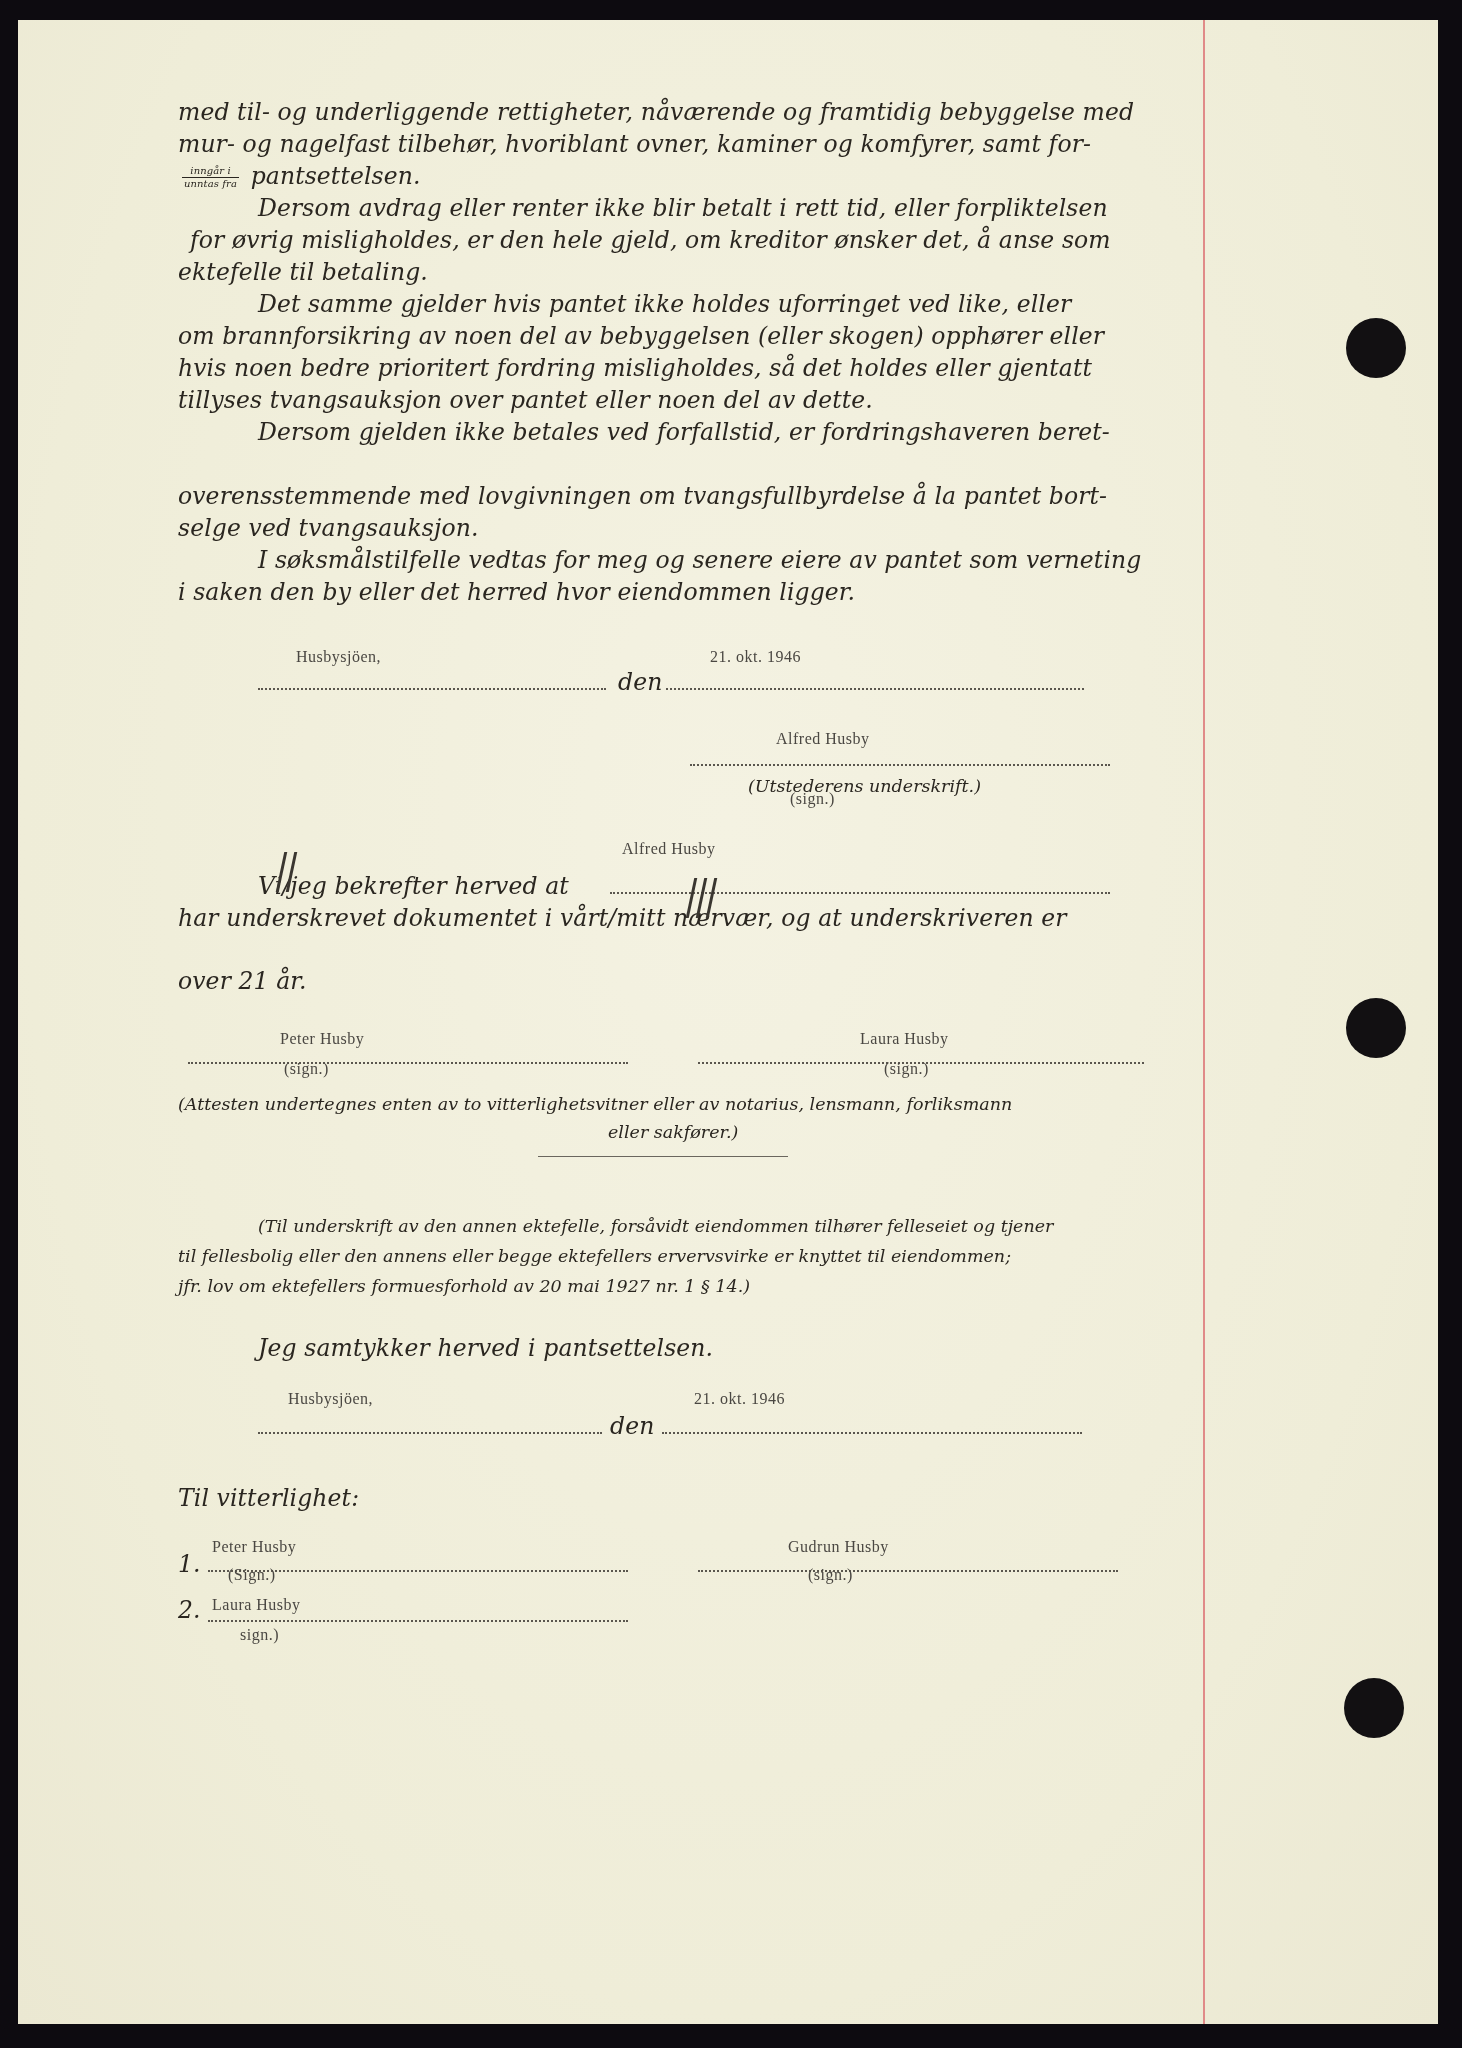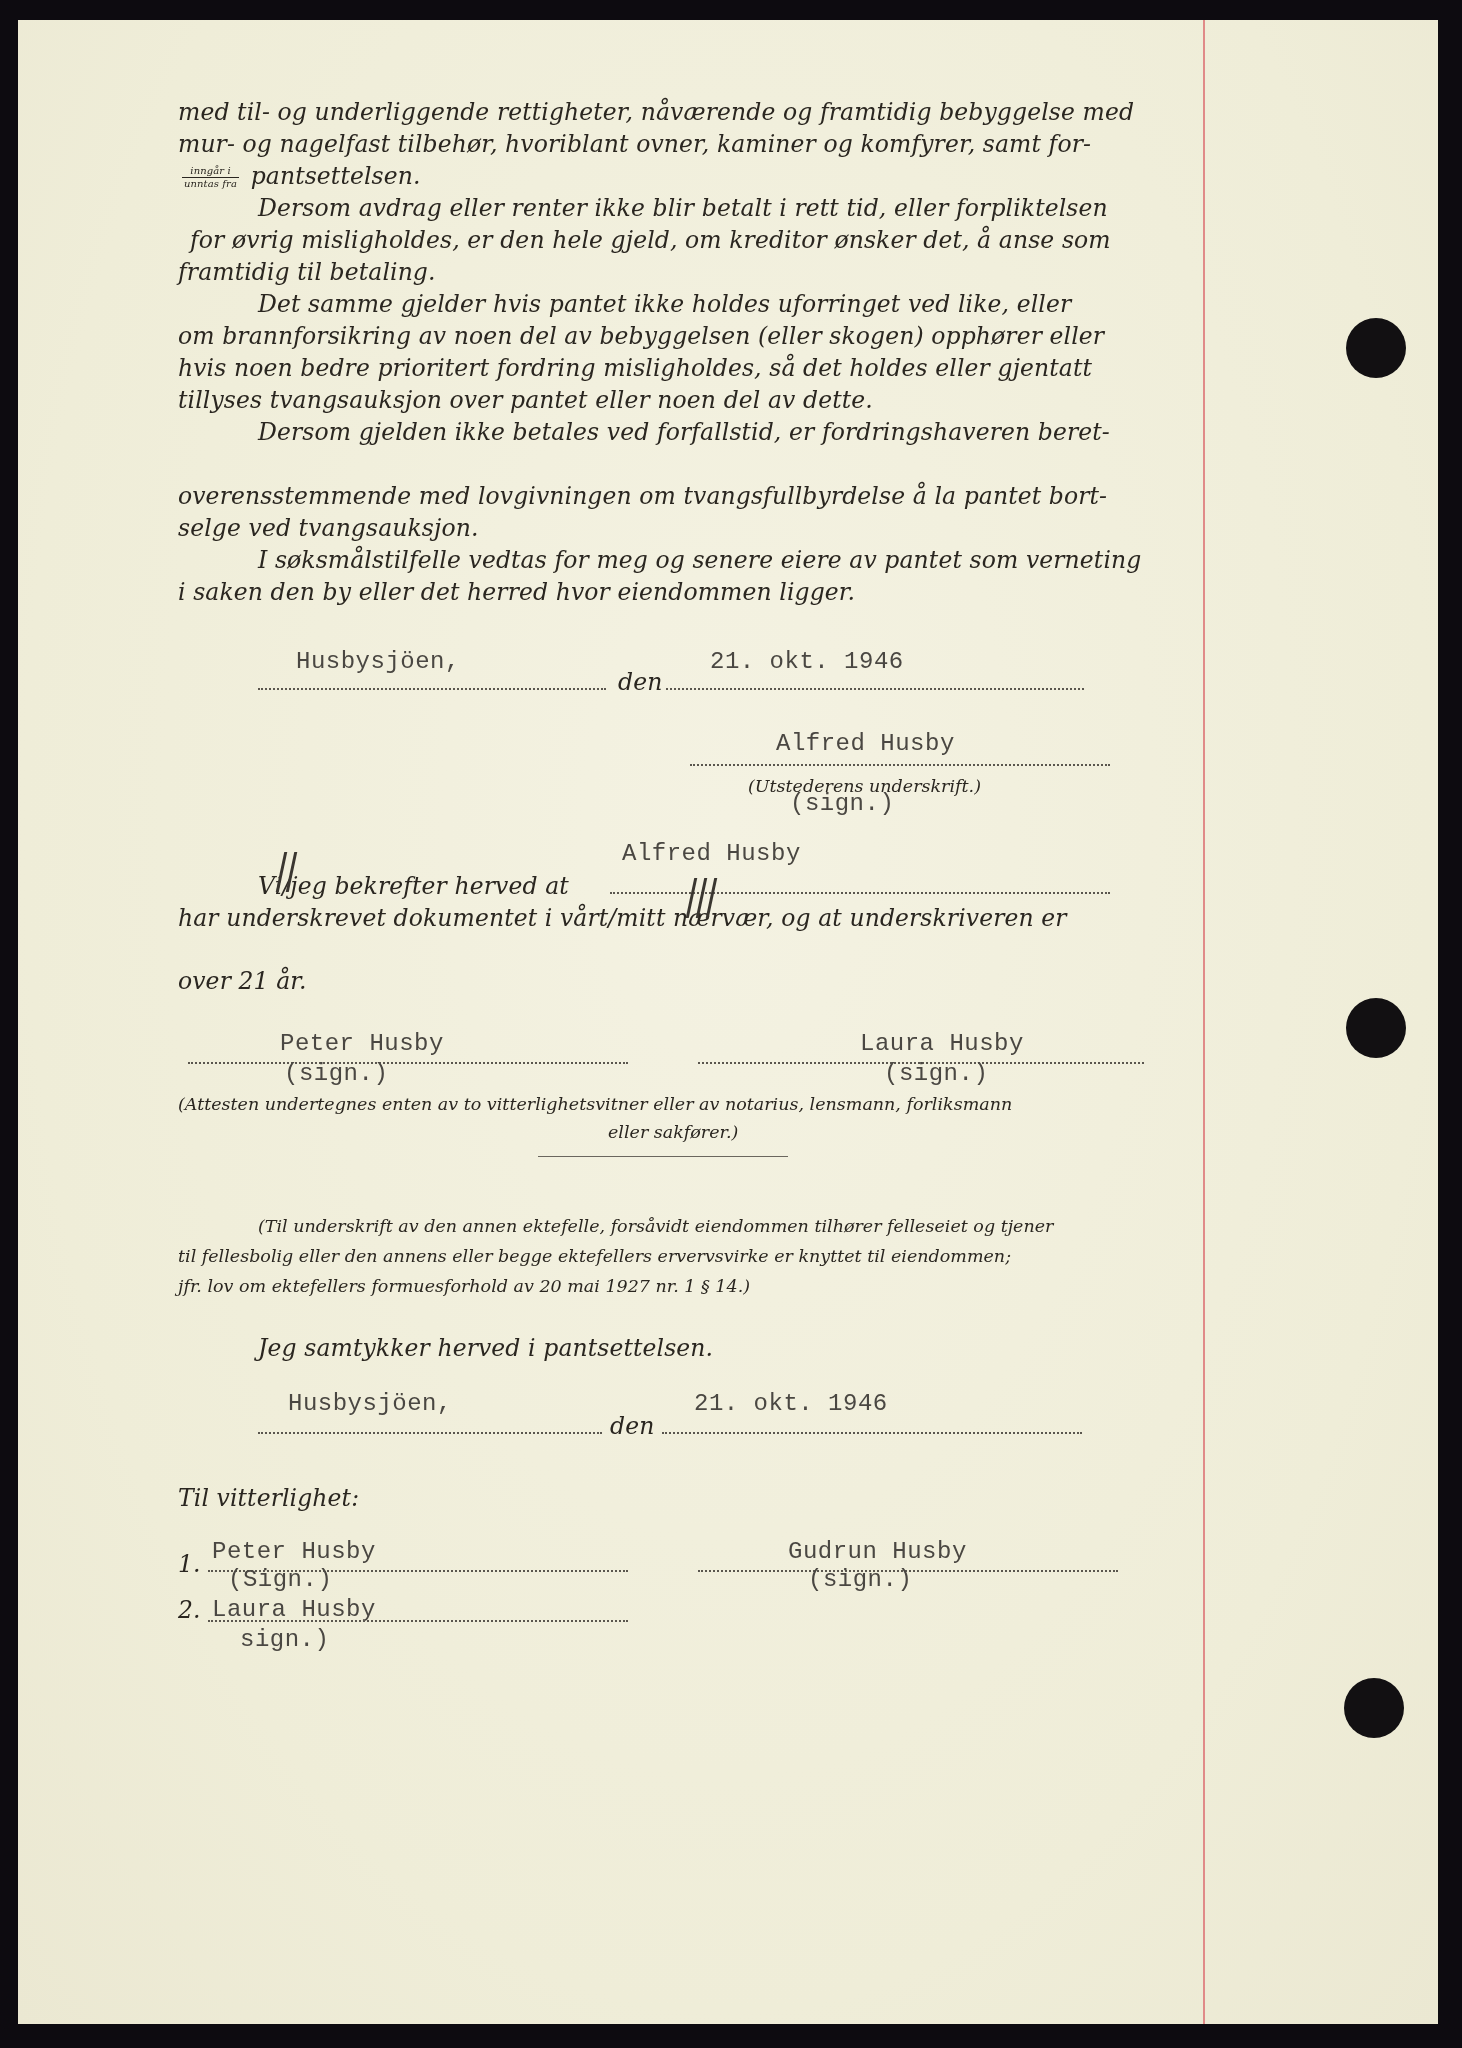--- a/index.html
+++ b/index.html
@@ -24,23 +24,23 @@
       position: absolute;
       font-family: "DejaVu Serif", serif;
       font-style: italic;
       color: #2a2620;
       white-space: nowrap;
     }
     .body-text { font-size: 23.5px; letter-spacing: 0.1px; }
     .small-text { font-size: 17.5px; }
     .type {
       position: absolute;
-      font-family: Liberation Mono, monospace;
+      font-family: Liberation Serif, serif;
       color: #4a4742;
-      font-size: 24px;
+      font-size: 16px;
       white-space: nowrap;
       letter-spacing: 0.5px;
     }
     .dots {
       position: absolute;
       border-bottom: 2px dotted #5a564e;
       height: 0;
     }
     .frac {
       display: inline-block; vertical-align: middle;
@@ -69,21 +69,21 @@
   <div class="txt body-text" style="left:160px; top:142px;">
     <span class="frac">
       <span class="num">inngår i</span>
       <span class="den">unntas fra</span>
     </span>
     <span>pantsettelsen.</span>
   </div>
 
   <div class="txt body-text" style="left:240px; top:174px;">Dersom avdrag eller renter ikke blir betalt i rett tid, eller forpliktelsen</div>
   <div class="txt body-text" style="left:160px; top:206px;margin-left:12px;">for øvrig misligholdes, er den hele gjeld, om kreditor ønsker det, å anse som</div>
-  <div class="txt body-text" style="left:160px; top:238px;">framtidig til betaling.</div>
+  <div class="txt body-text" style="left:160px; top:238px;">ektefelle til betaling.</div>
 
   <div class="txt body-text" style="left:240px; top:270px;">Det samme gjelder hvis pantet ikke holdes uforringet ved like, eller</div>
   <div class="txt body-text" style="left:160px; top:302px;">om brannforsikring av noen del av bebyggelsen (eller skogen) opphører eller</div>
   <div class="txt body-text" style="left:160px; top:334px;">hvis noen bedre prioritert fordring misligholdes, så det holdes eller gjentatt</div>
   <div class="txt body-text" style="left:160px; top:366px;">tillyses tvangsauksjon over pantet eller noen del av dette.</div>
 
   <div class="txt body-text" style="left:240px; top:398px;">Dersom gjelden ikke betales ved forfallstid, er fordringshaveren beret-</div>
   <div class="txt body-text" style="left:160px; top:462px;">overensstemmende med lovgivningen om tvangsfullbyrdelse å la pantet bort-</div>
   <div class="txt body-text" style="left:160px; top:494px;">selge ved tvangsauksjon.</div>
 

